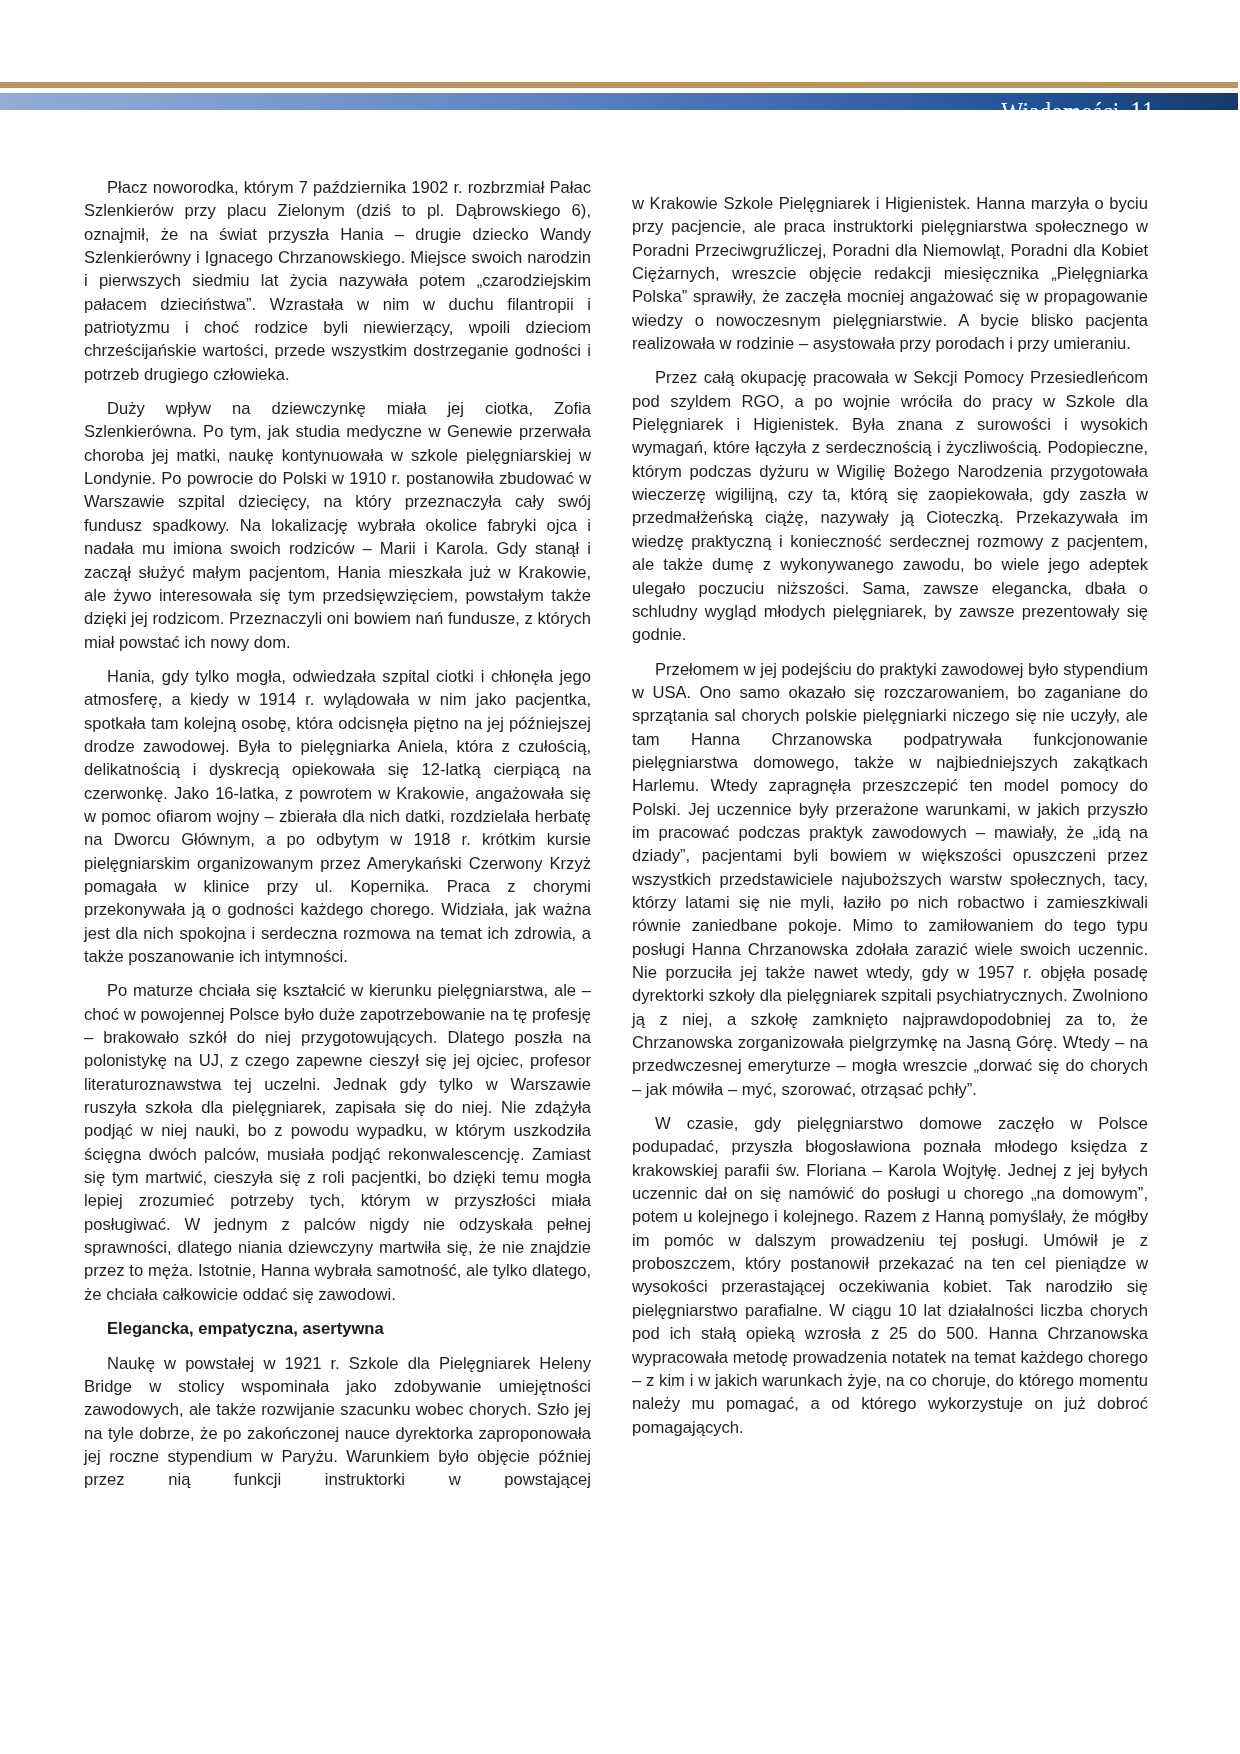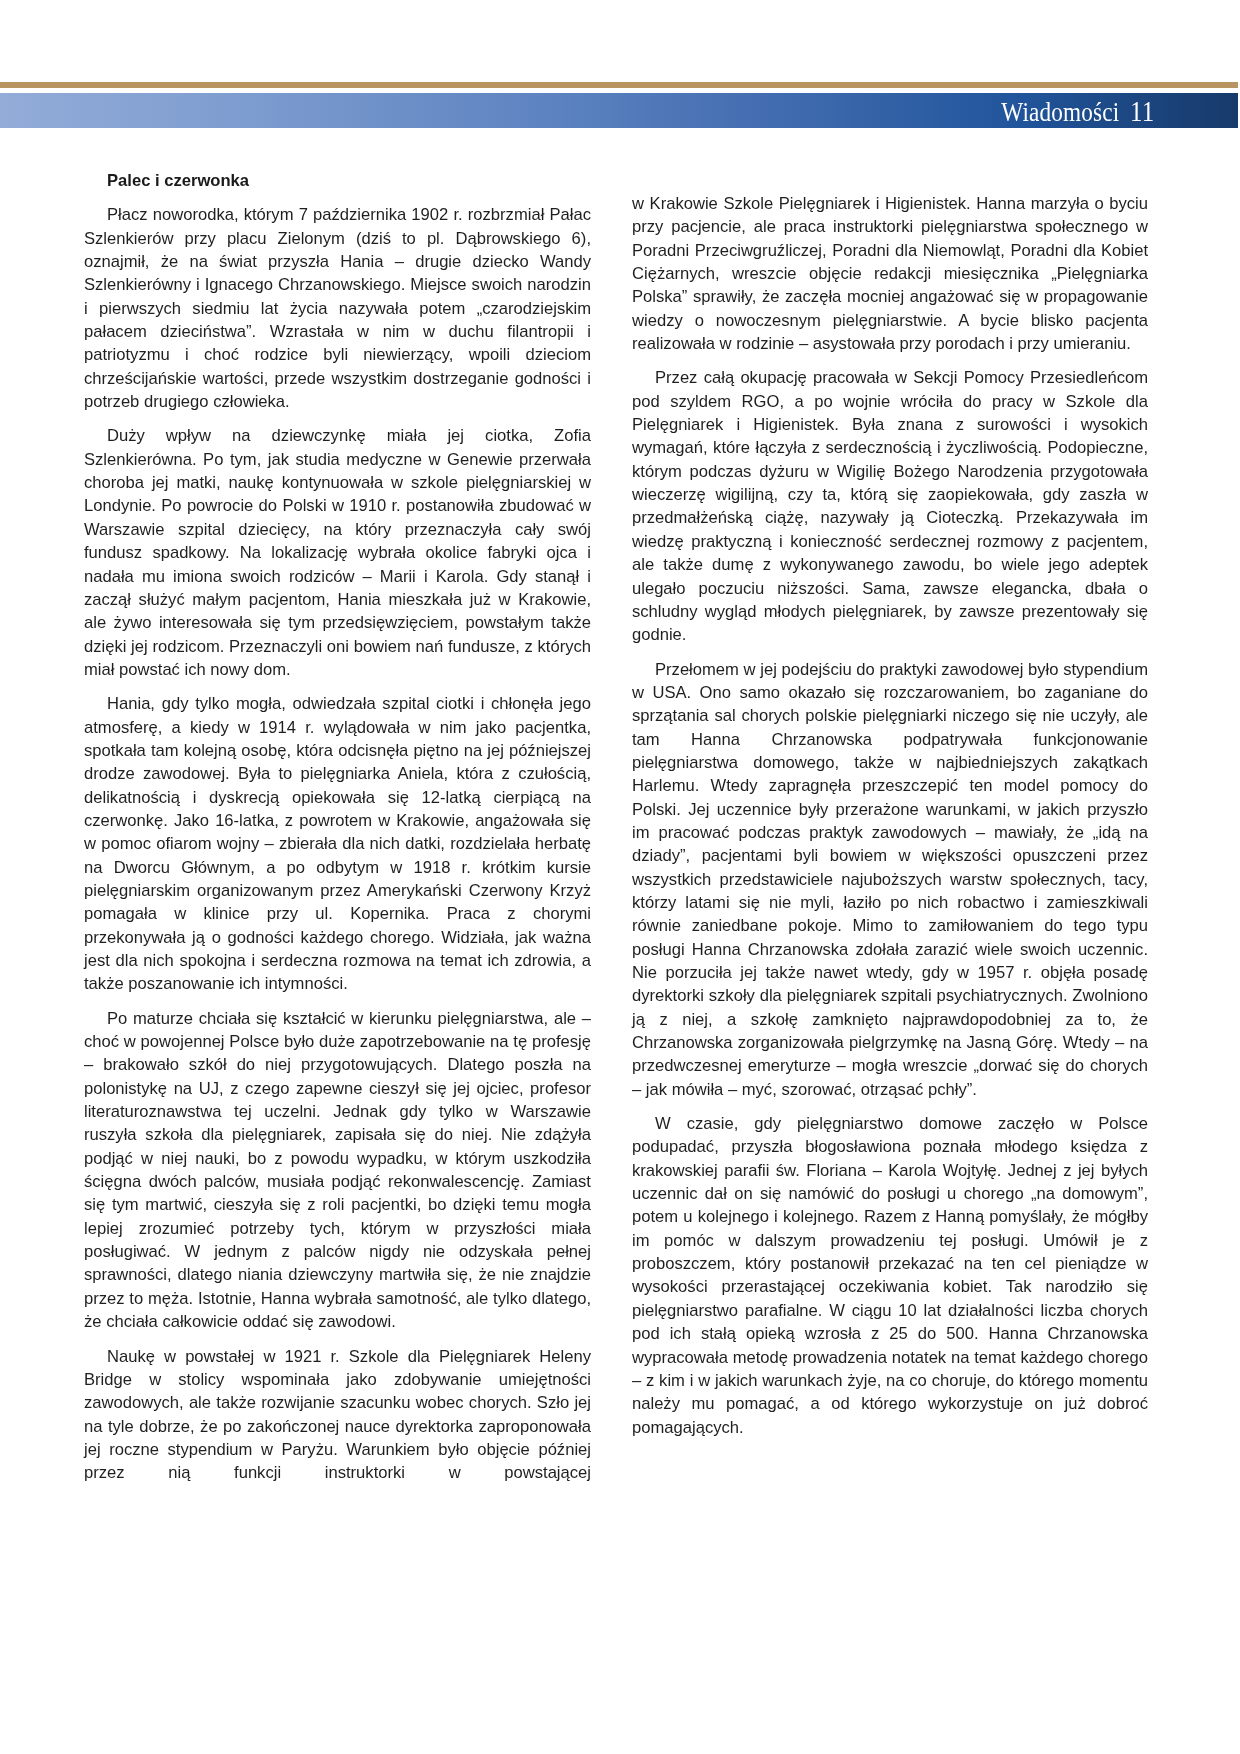--- a/index.html
+++ b/index.html
@@ -2,21 +2,21 @@
 <html><head>
 <meta charset="utf-8">
 <style>
   html, body { margin: 0; padding: 0; background: #ffffff; }
   body { width: 1240px; height: 1754px; position: relative; overflow: hidden; }
   .gold-rule {
     position: absolute; left: 0; top: 82px; width: 1238px; height: 6px;
     background: #b89461;
   }
   .header-bar {
-    position: absolute; left: 0; top: 93px; width: 1238px; height: 35px;
+    position: absolute; left: 0; top: 93px; width: 1238px; height: 17px;
     background: linear-gradient(to right, #93acd8 0%, #7d9ccf 20%, #5c82c0 45%, #3e69ad 65%, #21559c 82%, #173a6a 100%);
   }
   .header-title {
     position: absolute; right: 80px; top: 0; height: 35px; line-height: 37px;
     color: #ffffff; font-family: "Liberation Serif", "DejaVu Serif", serif;
     font-size: 27px; letter-spacing: 0.2px; white-space: nowrap;
   }
   .header-title .section { transform: scaleX(0.86); display: inline-block; transform-origin: right center; }
   .header-title .page-num { font-size: 29px; margin-left: 10px; display: inline-block; transform: scaleX(0.86); transform-origin: left center; }
   .column {
@@ -38,25 +38,25 @@
 <body>
 
 <div class="gold-rule"></div>
 <div class="header-bar">
   <div class="header-title">
     <span class="section">Wiadomości</span><span class="page-num">11</span>
   </div>
 </div>
 
 <div class="column col-left">
-  <h3 class="first">Palec i czerwonka</h3>
   <p>Płacz noworodka, którym 7 października 1902 r. rozbrzmiał Pałac Szlenkierów przy placu Zielonym (dziś to pl. Dąbrowskiego 6), oznajmił, że na świat przyszła Hania – drugie dziecko Wandy Szlenkierówny i Ignacego Chrzanowskiego. Miejsce swoich narodzin i pierwszych siedmiu lat życia nazywała potem „czarodziejskim pałacem dzieciństwa”. Wzrastała w nim w duchu filantropii i patriotyzmu i choć rodzice byli niewierzący, wpoili dzieciom chrześcijańskie wartości, przede wszystkim dostrzeganie godności i potrzeb drugiego człowieka.</p>
   <p>Duży wpływ na dziewczynkę miała jej ciotka, Zofia Szlenkierówna. Po tym, jak studia medyczne w Genewie przerwała choroba jej matki, naukę kontynuowała w szkole pielęgniarskiej w Londynie. Po powrocie do Polski w 1910 r. postanowiła zbudować w Warszawie szpital dziecięcy, na który przeznaczyła cały swój fundusz spadkowy. Na lokalizację wybrała okolice fabryki ojca i nadała mu imiona swoich rodziców – Marii i Karola. Gdy stanął i zaczął służyć małym pacjentom, Hania mieszkała już w Krakowie, ale żywo interesowała się tym przedsięwzięciem, powstałym także dzięki jej rodzicom. Przeznaczyli oni bowiem nań fundusze, z których miał powstać ich nowy dom.</p>
   <p>Hania, gdy tylko mogła, odwiedzała szpital ciotki i chłonęła jego atmosferę, a kiedy w 1914 r. wylądowała w nim jako pacjentka, spotkała tam kolejną osobę, która odcisnęła piętno na jej późniejszej drodze zawodowej. Była to pielęgniarka Aniela, która z czułością, delikatnością i dyskrecją opiekowała się 12-latką cierpiącą na czerwonkę. Jako 16-latka, z powrotem w Krakowie, angażowała się w pomoc ofiarom wojny – zbierała dla nich datki, rozdzielała herbatę na Dworcu Głównym, a po odbytym w 1918 r. krótkim kursie pielęgniarskim organizowanym przez Amerykański Czerwony Krzyż pomagała w klinice przy ul. Kopernika. Praca z chorymi przekonywała ją o godności każdego chorego. Widziała, jak ważna jest dla nich spokojna i serdeczna rozmowa na temat ich zdrowia, a także poszanowanie ich intymności.</p>
   <p>Po maturze chciała się kształcić w kierunku pielęgniarstwa, ale – choć w powojennej Polsce było duże zapotrzebowanie na tę profesję – brakowało szkół do niej przygotowujących. Dlatego poszła na polonistykę na UJ, z czego zapewne cieszył się jej ojciec, profesor literaturoznawstwa tej uczelni. Jednak gdy tylko w Warszawie ruszyła szkoła dla pielęgniarek, zapisała się do niej. Nie zdążyła podjąć w niej nauki, bo z powodu wypadku, w którym uszkodziła ścięgna dwóch palców, musiała podjąć rekonwalescencję. Zamiast się tym martwić, cieszyła się z roli pacjentki, bo dzięki temu mogła lepiej zrozumieć potrzeby tych, którym w przyszłości miała posługiwać. W jednym z palców nigdy nie odzyskała pełnej sprawności, dlatego niania dziewczyny martwiła się, że nie znajdzie przez to męża. Istotnie, Hanna wybrała samotność, ale tylko dlatego, że chciała całkowicie oddać się zawodowi.</p>
+  <h3>Elegancka, empatyczna, asertywna</h3>
   <p style="text-align-last: justify;">Naukę w powstałej w 1921 r. Szkole dla Pielęgniarek Heleny Bridge w stolicy wspominała jako zdobywanie umiejętności zawodowych, ale także rozwijanie szacunku wobec chorych. Szło jej na tyle dobrze, że po zakończonej nauce dyrektorka zaproponowała jej roczne stypendium w Paryżu. Warunkiem było objęcie później przez nią funkcji instruktorki w powstającej</p>
 </div>
 
 <div class="column col-right">
   <p class="cont">w Krakowie Szkole Pielęgniarek i Higienistek. Hanna marzyła o byciu przy pacjencie, ale praca instruktorki pielęgniarstwa społecznego w Poradni Przeciwgruźliczej, Poradni dla Niemowląt, Poradni dla Kobiet Ciężarnych, wreszcie objęcie redakcji miesięcznika „Pielęgniarka Polska” sprawiły, że zaczęła mocniej angażować się w propagowanie wiedzy o nowoczesnym pielęgniarstwie. A bycie blisko pacjenta realizowała w rodzinie – asystowała przy porodach i przy umieraniu.</p>
   <p>Przez całą okupację pracowała w Sekcji Pomocy Przesiedleńcom pod szyldem RGO, a po wojnie wróciła do pracy w Szkole dla Pielęgniarek i Higienistek. Była znana z surowości i wysokich wymagań, które łączyła z serdecznością i życzliwością. Podopieczne, którym podczas dyżuru w Wigilię Bożego Narodzenia przygotowała wieczerzę wigilijną, czy ta, którą się zaopiekowała, gdy zaszła w przedmałżeńską ciążę, nazywały ją Cioteczką. Przekazywała im wiedzę praktyczną i konieczność serdecznej rozmowy z pacjentem, ale także dumę z wykonywanego zawodu, bo wiele jego adeptek ulegało poczuciu niższości. Sama, zawsze elegancka, dbała o schludny wygląd młodych pielęgniarek, by zawsze prezentowały się godnie.</p>
   <p>Przełomem w jej podejściu do praktyki zawodowej było stypendium w USA. Ono samo okazało się rozczarowaniem, bo zaganiane do sprzątania sal chorych polskie pielęgniarki niczego się nie uczyły, ale tam Hanna Chrzanowska podpatrywała funkcjonowanie pielęgniarstwa domowego, także w najbiedniejszych zakątkach Harlemu. Wtedy zapragnęła przeszczepić ten model pomocy do Polski. Jej uczennice były przerażone warunkami, w jakich przyszło im pracować podczas praktyk zawodowych – mawiały, że „idą na dziady”, pacjentami byli bowiem w większości opuszczeni przez wszystkich przedstawiciele najuboższych warstw społecznych, tacy, którzy latami się nie myli, łaziło po nich robactwo i zamieszkiwali równie zaniedbane pokoje. Mimo to zamiłowaniem do tego typu posługi Hanna Chrzanowska zdołała zarazić wiele swoich uczennic. Nie porzuciła jej także nawet wtedy, gdy w 1957 r. objęła posadę dyrektorki szkoły dla pielęgniarek szpitali psychiatrycznych. Zwolniono ją z niej, a szkołę zamknięto najprawdopodobniej za to, że Chrzanowska zorganizowała pielgrzymkę na Jasną Górę. Wtedy – na przedwczesnej emeryturze – mogła wreszcie „dorwać się do chorych – jak mówiła – myć, szorować, otrząsać pchły”.</p>
   <p>W czasie, gdy pielęgniarstwo domowe zaczęło w Polsce podupadać, przyszła błogosławiona poznała młodego księdza z krakowskiej parafii św. Floriana – Karola Wojtyłę. Jednej z jej byłych uczennic dał on się namówić do posługi u chorego „na domowym”, potem u kolejnego i kolejnego. Razem z Hanną pomyślały, że mógłby im pomóc w dalszym prowadzeniu tej posługi. Umówił je z proboszczem, który postanowił przekazać na ten cel pieniądze w wysokości przerastającej oczekiwania kobiet. Tak narodziło się pielęgniarstwo parafialne. W ciągu 10 lat działalności liczba chorych pod ich stałą opieką wzrosła z 25 do 500. Hanna Chrzanowska wypracowała metodę prowadzenia notatek na temat każdego chorego – z kim i w jakich warunkach żyje, na co choruje, do którego momentu należy mu pomagać, a od którego wykorzystuje on już dobroć pomagających.</p>
 </div>
 

